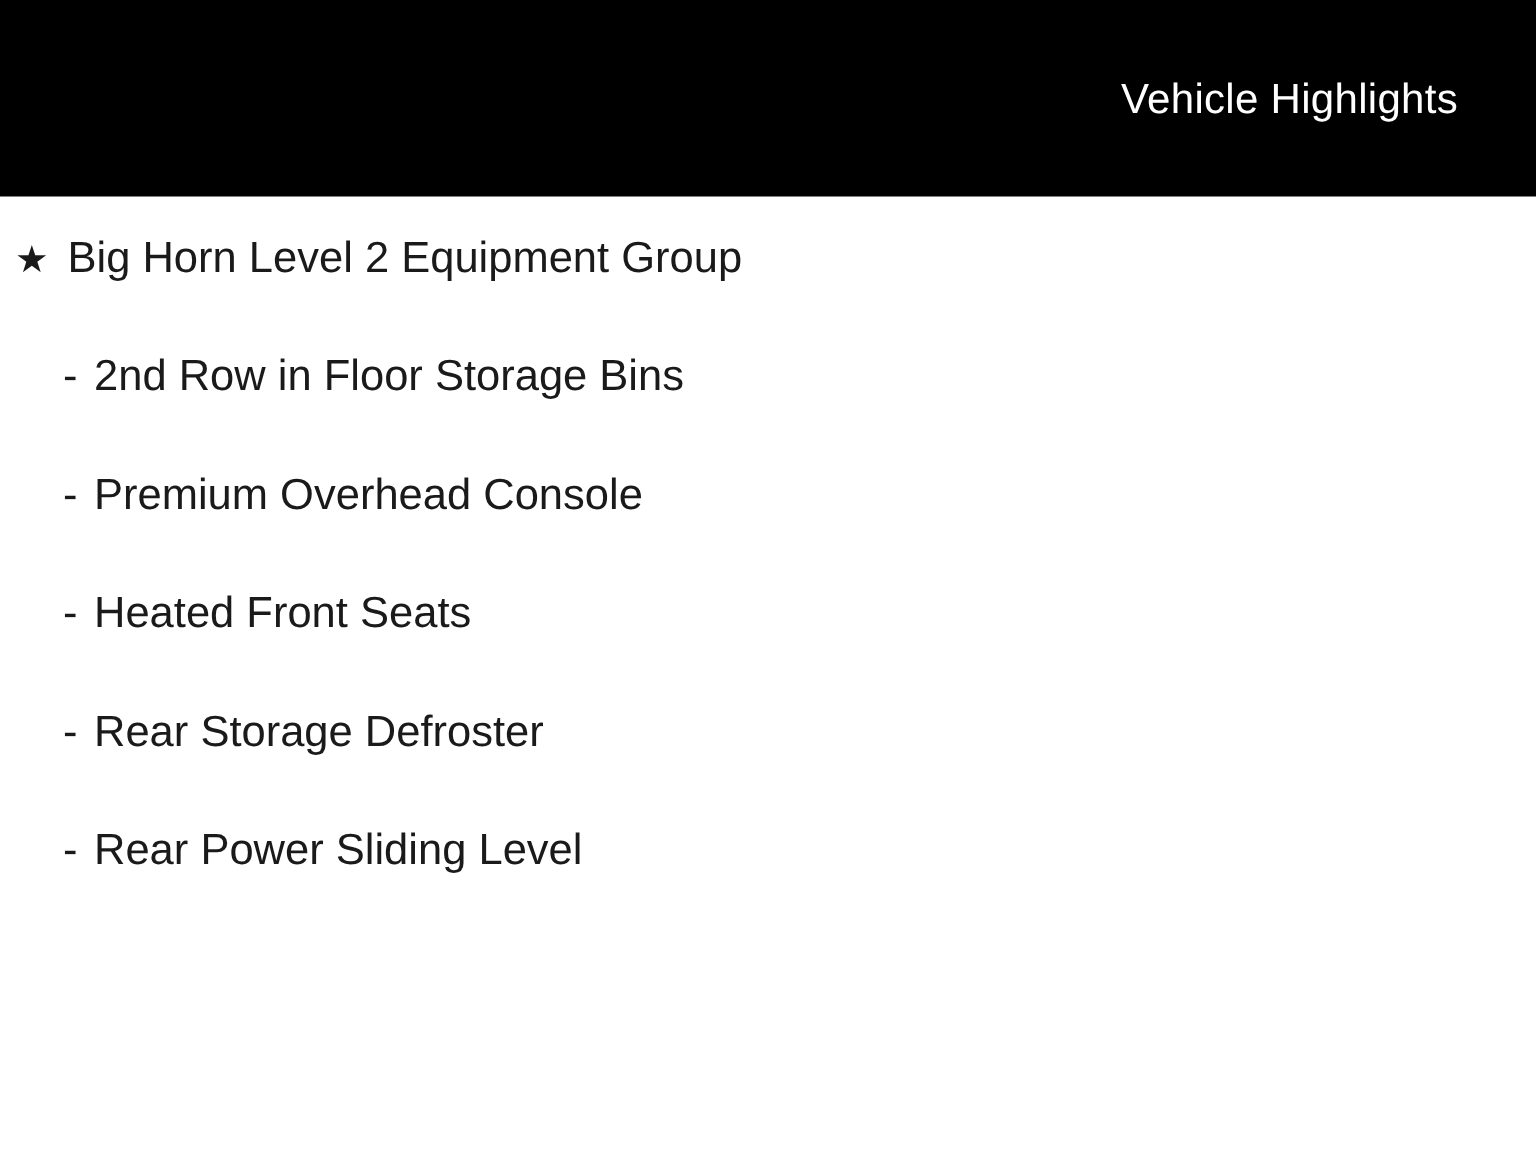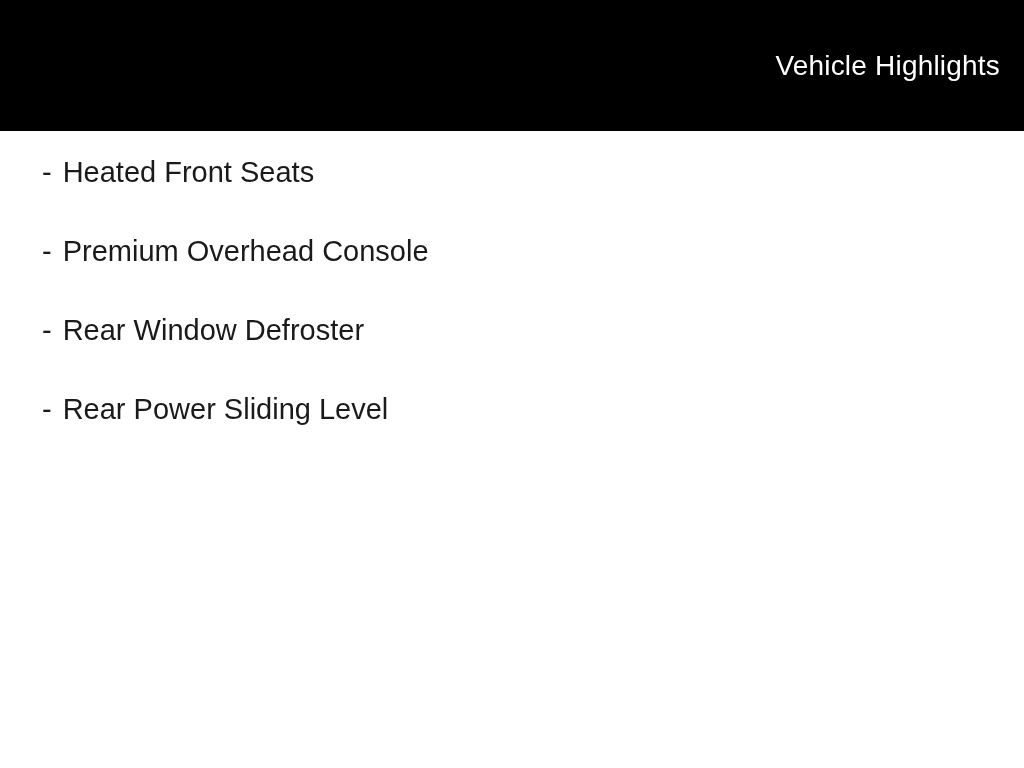--- a/index.html
+++ b/index.html
@@ -12,21 +12,21 @@
     overflow: hidden;
   }
   .header {
     width: 100%;
     height: 131px;
     background: #000000;
     display: flex;
     align-items: center;
     justify-content: flex-end;
     box-sizing: border-box;
-    padding-right: 24px;
+    padding-right: 52px;
   }
   .header-title {
     color: #ffffff;
     font-size: 28px;
     font-weight: 400;
     letter-spacing: 0.2px;
   }
   .content {
     box-sizing: border-box;
     padding: 24px 20px 0 10px;
@@ -56,31 +56,37 @@
 <body>
 
 <div class="header">
   <div class="header-title">Vehicle Highlights</div>
 </div>
 
 <div class="content">
 
 
 
-
+  <div class="item">
+    <span class="bullet">★</span><span>Big Horn Level 2 Equipment Group</span>
+  </div>
 
   <div class="item sub">
-    <span class="dash">-</span><span>Heated Front Seats</span>
+    <span class="dash">-</span><span>2nd Row in Floor Storage Bins</span>
   </div>
 
   <div class="item sub">
     <span class="dash">-</span><span>Premium Overhead Console</span>
   </div>
 
   <div class="item sub">
-    <span class="dash">-</span><span>Rear Window Defroster</span>
+    <span class="dash">-</span><span>Heated Front Seats</span>
+  </div>
+
+  <div class="item sub">
+    <span class="dash">-</span><span>Rear Storage Defroster</span>
   </div>
 
   <div class="item sub">
     <span class="dash">-</span><span>Rear Power Sliding Level</span>
   </div>
 
 </div>
 
 </body></html>

